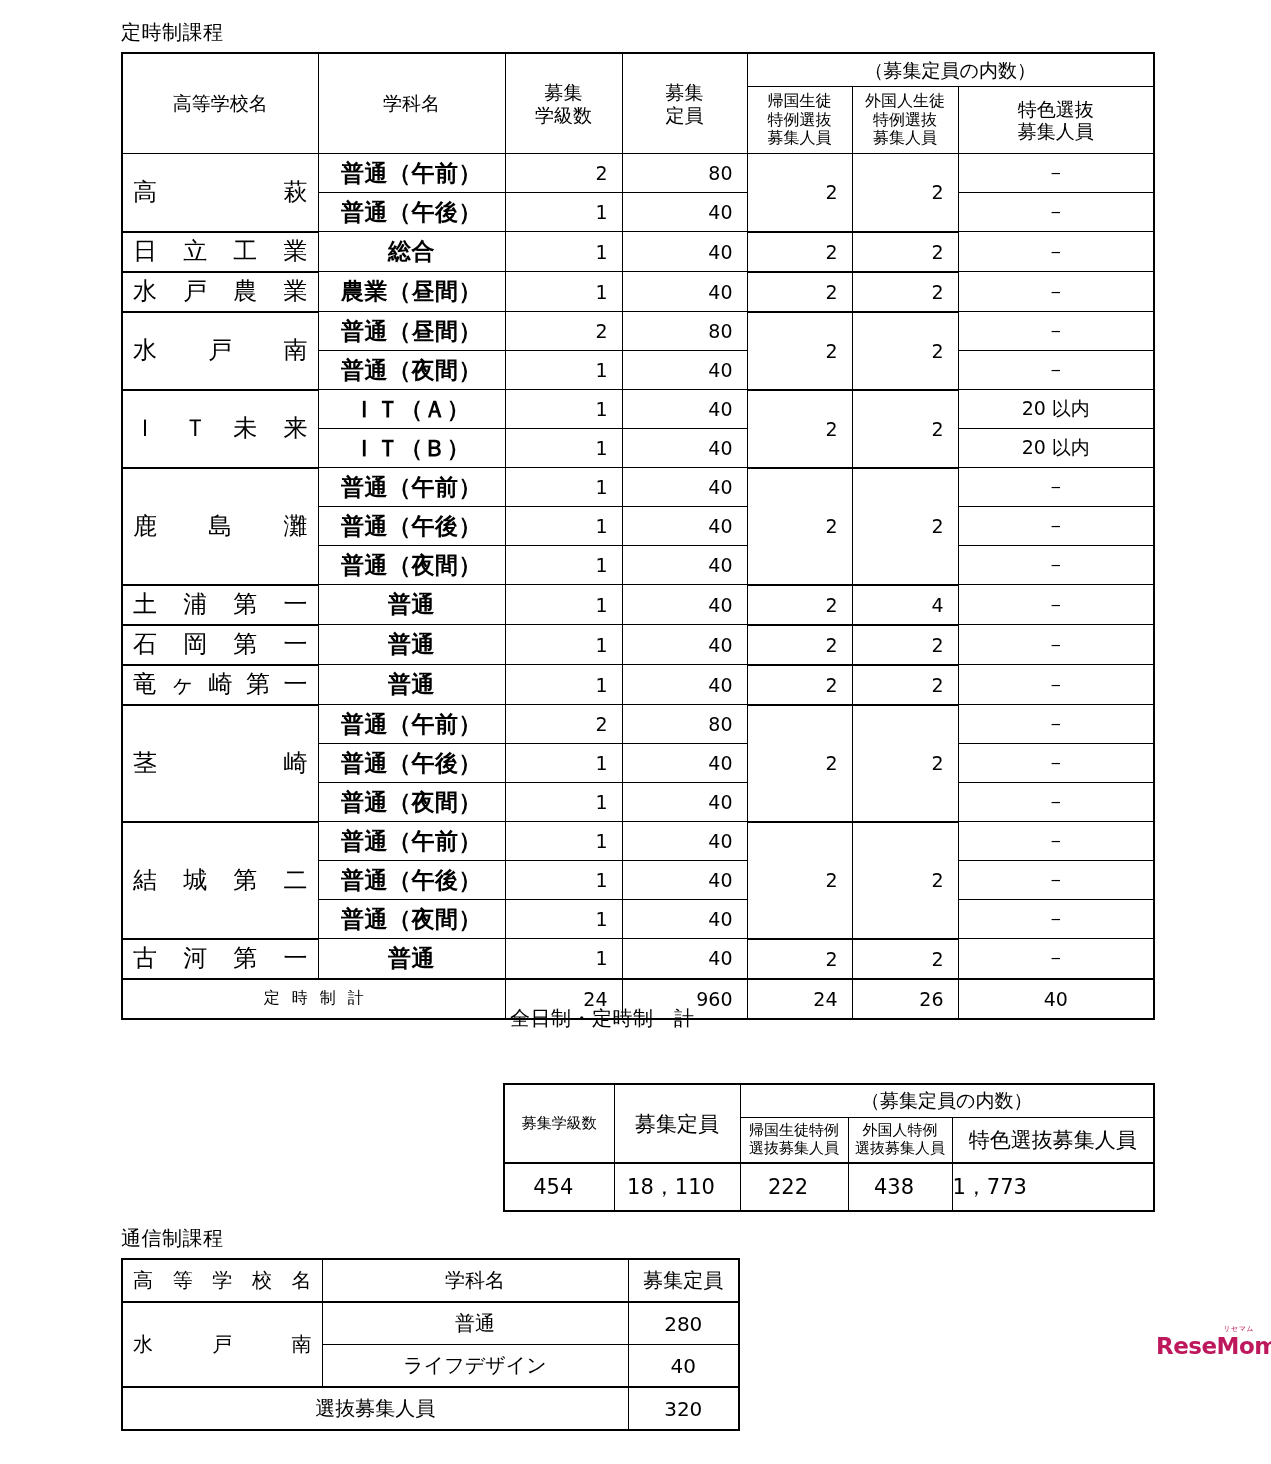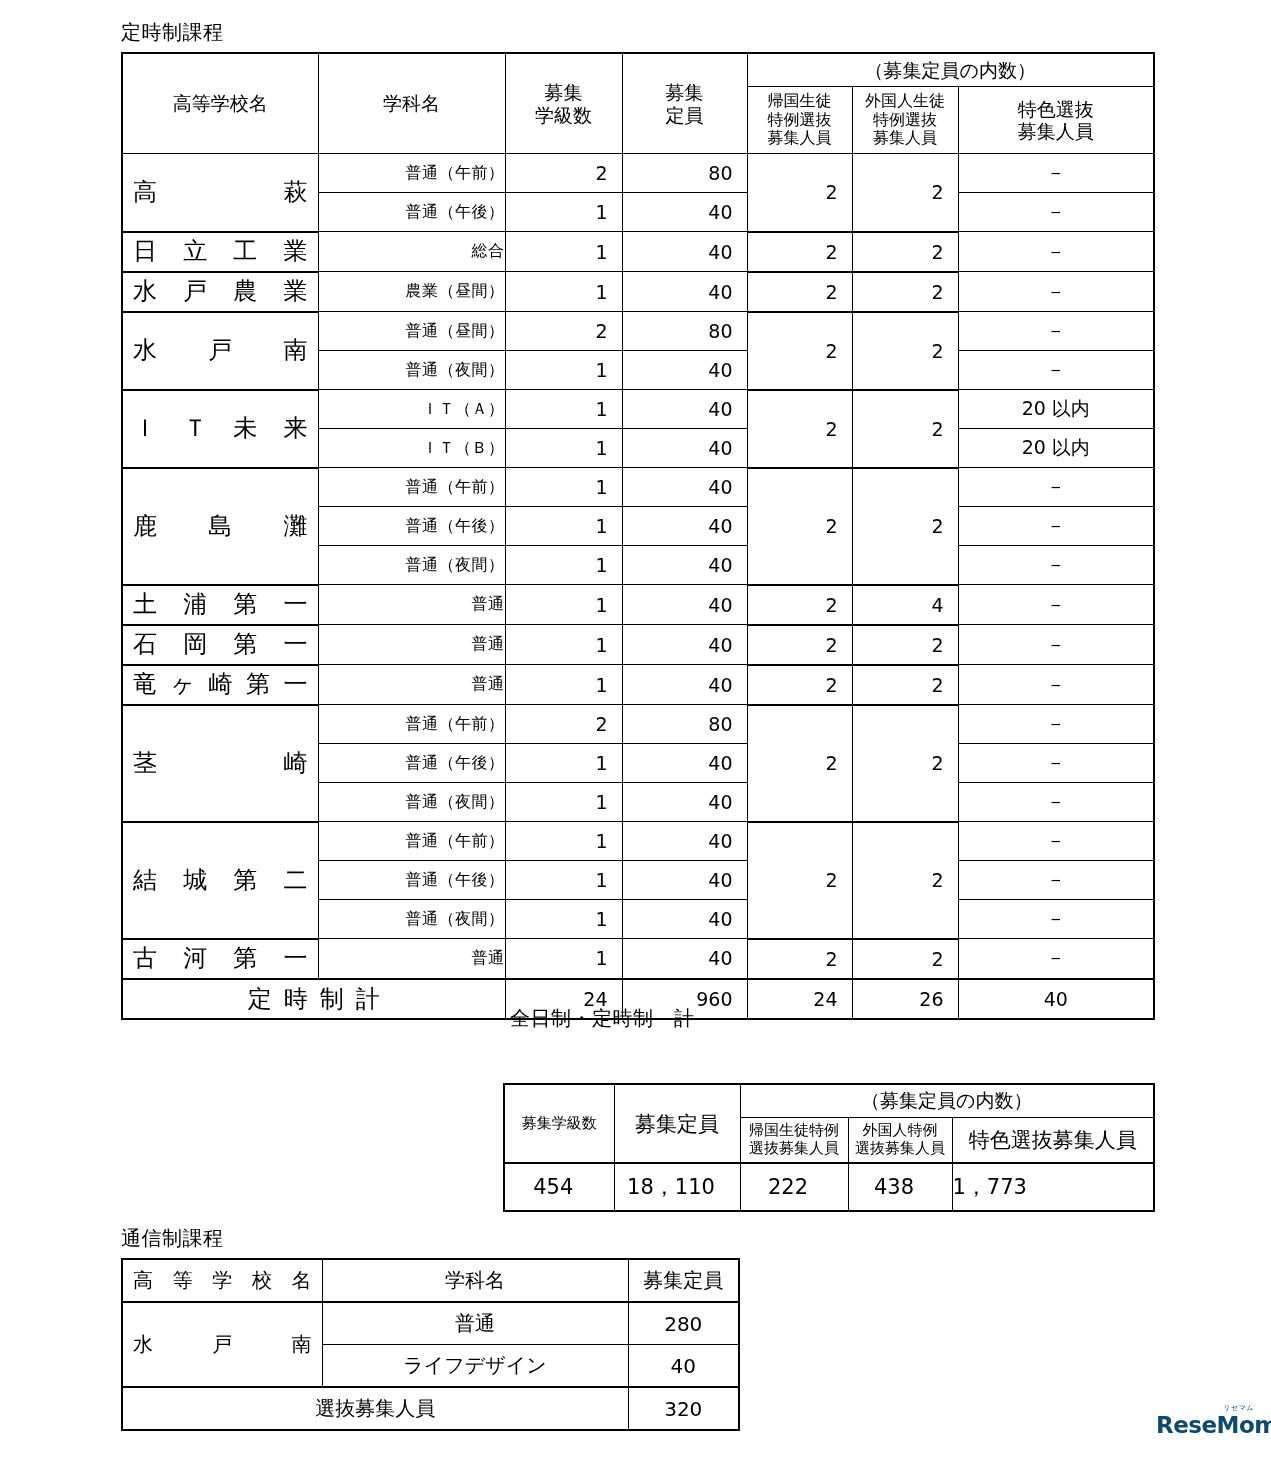--- a/index.html
+++ b/index.html
@@ -69,23 +69,24 @@
     text-align-last: justify;
     padding: 0 10px;
     font-size: 24px;
     line-height: 1.2;
   }
   .school span {
     display: inline-block;
   }
 
   .dept {
-    text-align: right;
-    font-size: 16px;
+    text-align: center;
+    font-size: 23px;
     letter-spacing: 0.5px;
+    font-weight: bold;
   }
   .num {
     text-align: right;
     padding-right: 14px;
     font-size: 19px;
   }
   .num-mid {
     text-align: right;
     padding-right: 14px;
     font-size: 19px;
@@ -94,21 +95,21 @@
   .ctr {
     text-align: center;
     font-size: 19px;
   }
   .dash {
     text-align: center;
     font-size: 19px;
   }
   .total-label {
     text-align: center;
-    font-size: 24px;
+    font-size: 16px;
     letter-spacing: 0.5px;
     padding-left: 0;
   }
   .thick-top {
     border-top: 2px solid #000000;
   }
 
   
   #summary-title {
     left: 510px;
@@ -174,24 +175,24 @@
   }
   #tsushin-table .cap {
     text-align: center;
     font-size: 20px;
   }
 
   
   #watermark {
     position: absolute;
     left: 1156px;
-    top: 1414px;
+    top: 1335px;
     width: 100px;
     height: 30px;
-    color: #0c4a6e;
+    color: #be185d;
   }
   #watermark .wm-main {
     font-size: 23px;
     font-weight: bold;
     font-family: "DejaVu Sans", "Liberation Sans", sans-serif;
     letter-spacing: -0.5px;
     line-height: 1;
   }
   #watermark .wm-ruby {
     position: absolute;

